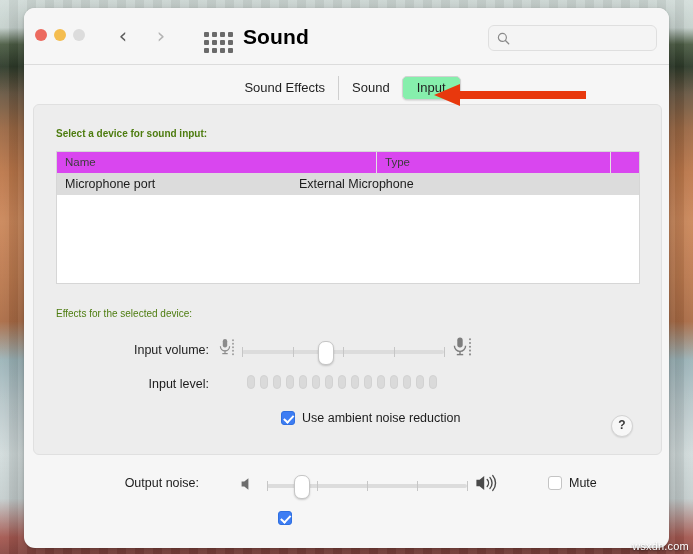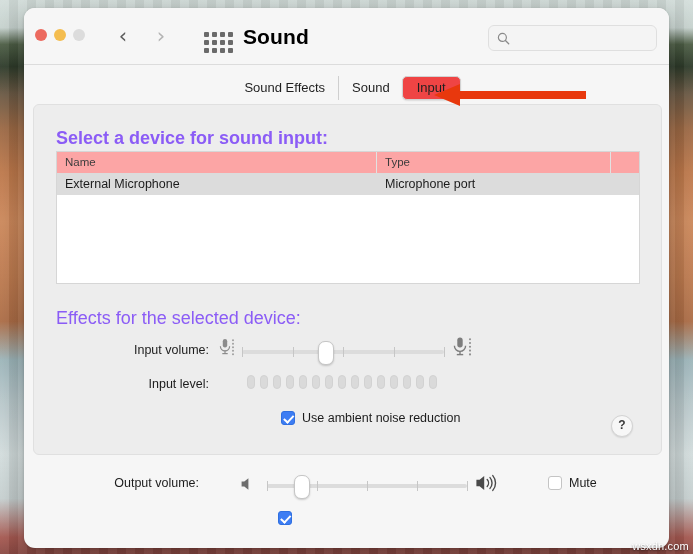--- a/index.html
+++ b/index.html
@@ -171,21 +171,21 @@
     border-radius: 5px;
     white-space: nowrap;
   }
   .tab.sep {
     border-right: 1px solid #cfcfcf;
     border-radius: 0;
     padding-right: 13px;
     margin-right: 1px;
   }
   .tab.selected {
-    background: #ef4444;
+    background: #86efac;
     border: 1px solid #d2d2d2;
     box-shadow: 0 1px 1.5px rgba(0,0,0,0.10);
     padding: 3px 14px 4px 14px;
   }
 
   
   #red-arrow {
     position: absolute;
     left: 434px;
     top: 82px;
@@ -201,22 +201,22 @@
     top: 96px;
     width: 627px;
     height: 349px;
     background: #ededed;
     border: 1px solid #e0e0e0;
     border-radius: 6px;
   }
 
   .section-label {
     position: absolute;
-    font-size: 18px;
-    color: #8b5cf6;
+    font-size: 10px;
+    color: #4d7c0f;
   }
   #lbl-select {
     left: 22px;
     top: 23px;
     font-weight: bold;
   }
   #lbl-settings {
     left: 22px;
     top: 203px;
   }
@@ -228,21 +228,21 @@
     top: 46px;
     width: 582px;
     height: 131px;
     background: #ffffff;
     border: 1px solid #d6d6d6;
     overflow: hidden;
   }
   #thead {
     display: flex;
     height: 21px;
-    background: #fca5a5;
+    background: #d946ef;
     border-bottom: 1px solid #dcdcdc;
     align-items: flex-end;
   }
   .th {
     font-size: 11.5px;
     color: #3c3c3c;
     padding-left: 8px;
     box-sizing: border-box;
     height: 100%;
     line-height: 21px;
@@ -476,22 +476,22 @@
 
       <div class="section-label" id="lbl-select">Select a device for sound input:</div>
 
       <div id="table">
         <div id="thead">
           <div class="th" id="th-name">Name</div>
           <div class="th" id="th-type">Type</div>
           <div class="th" id="th-extra"></div>
         </div>
         <div class="trow">
+          <div class="td" id="td-type">Microphone port</div>
           <div class="td" id="td-name">External Microphone</div>
-          <div class="td" id="td-type">Microphone port</div>
         </div>
       </div>
 
       <div class="section-label" id="lbl-settings">Effects for the selected device:</div>
 
       <div class="row-label" id="lbl-inputvol">Input volume:</div>
 
       <svg class="mic-icon" id="mic-small" width="20" height="22" viewBox="0 0 20 22">
         <rect x="6.8" y="2" width="4.4" height="8.4" rx="2.2" fill="#8c8c8c"></rect>
         <path d="M4.4 9.2a4.6 4.6 0 0 0 9.2 0" fill="none" stroke="#8c8c8c" stroke-width="1.2"></path>
@@ -546,21 +546,21 @@
         </div>
 
       <div class="cbrow" id="cb-ambient">
         <span class="cb on"></span>
         <span class="cblabel">Use ambient noise reduction</span>
       </div>
 
       <div id="help-btn">?</div>
     </div>
 
-    <div id="lbl-outputvol">Output volume:</div>
+    <div id="lbl-outputvol">Output noise:</div>
 
     <svg id="spk-small" width="18" height="18" viewBox="0 0 18 18">
       <path d="M9.4 3.2 5.3 6.6H2.6v4.8h2.7l4.1 3.4z" fill="#6e6e6e"></path>
     </svg>
 
     <div id="slider-output">
       <div class="track"></div>
       <div class="tick" style="left:0%"></div>
       <div class="tick" style="left:25%"></div>
       <div class="tick" style="left:50%"></div>

